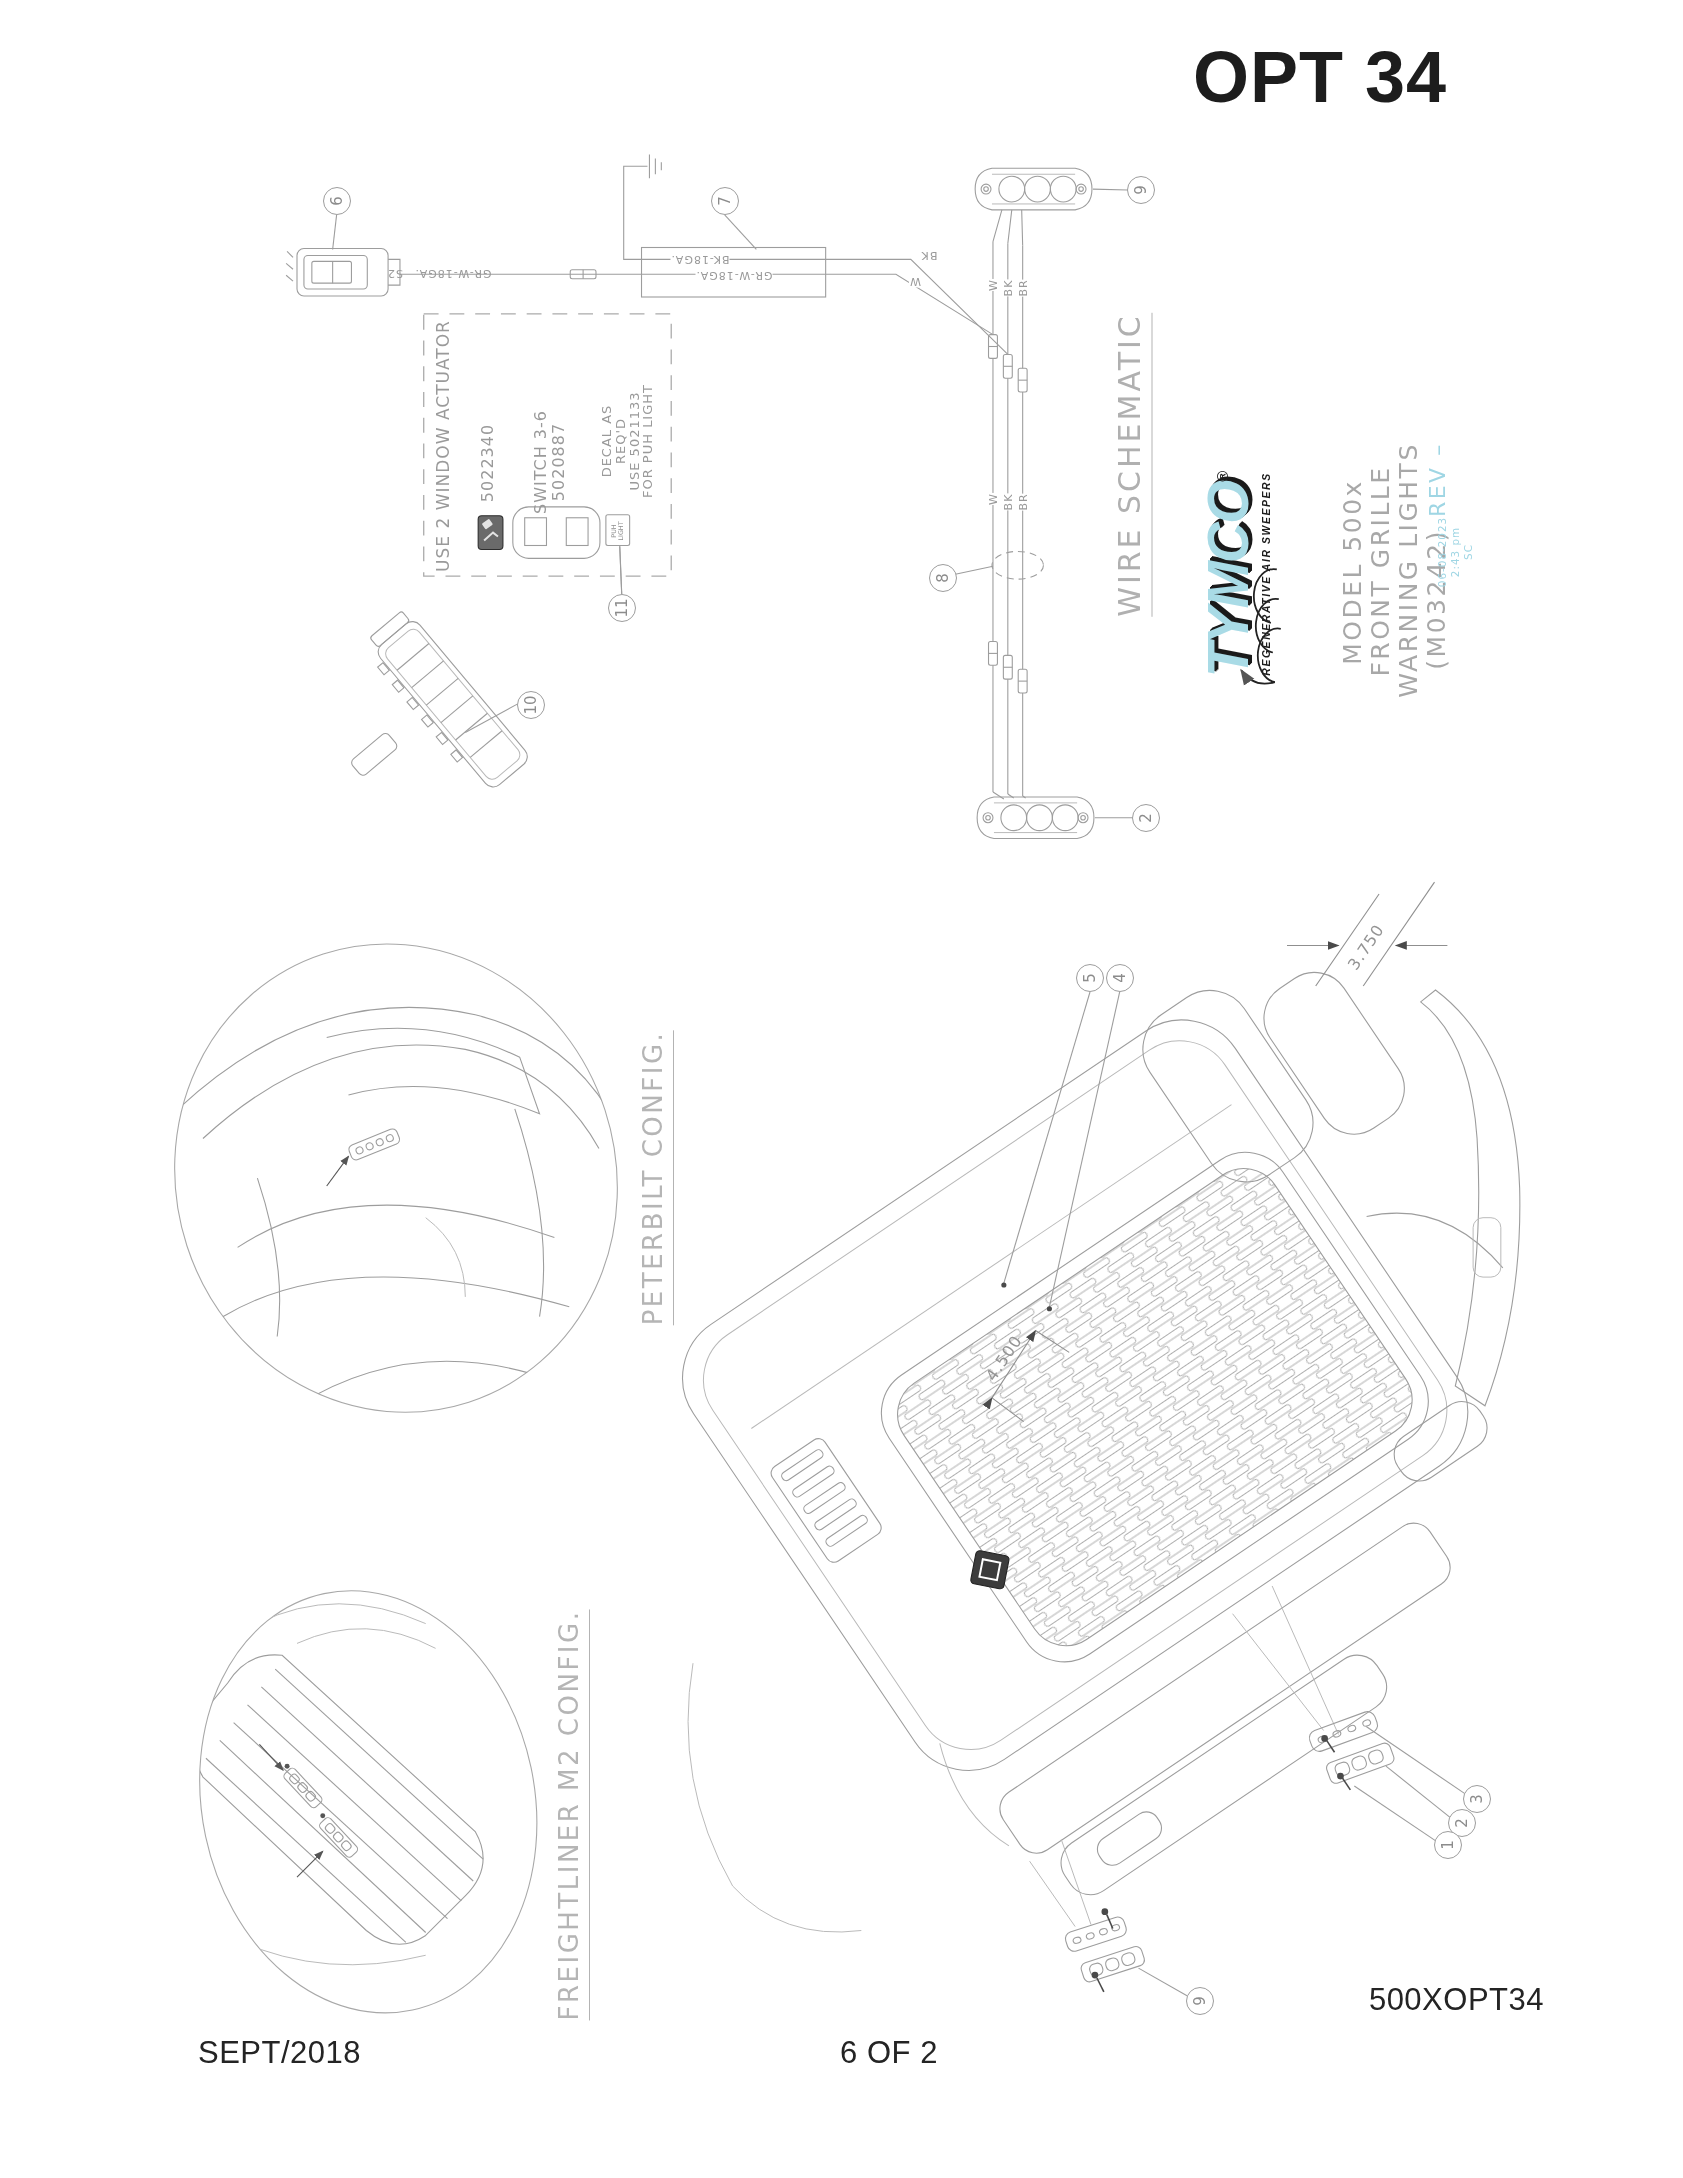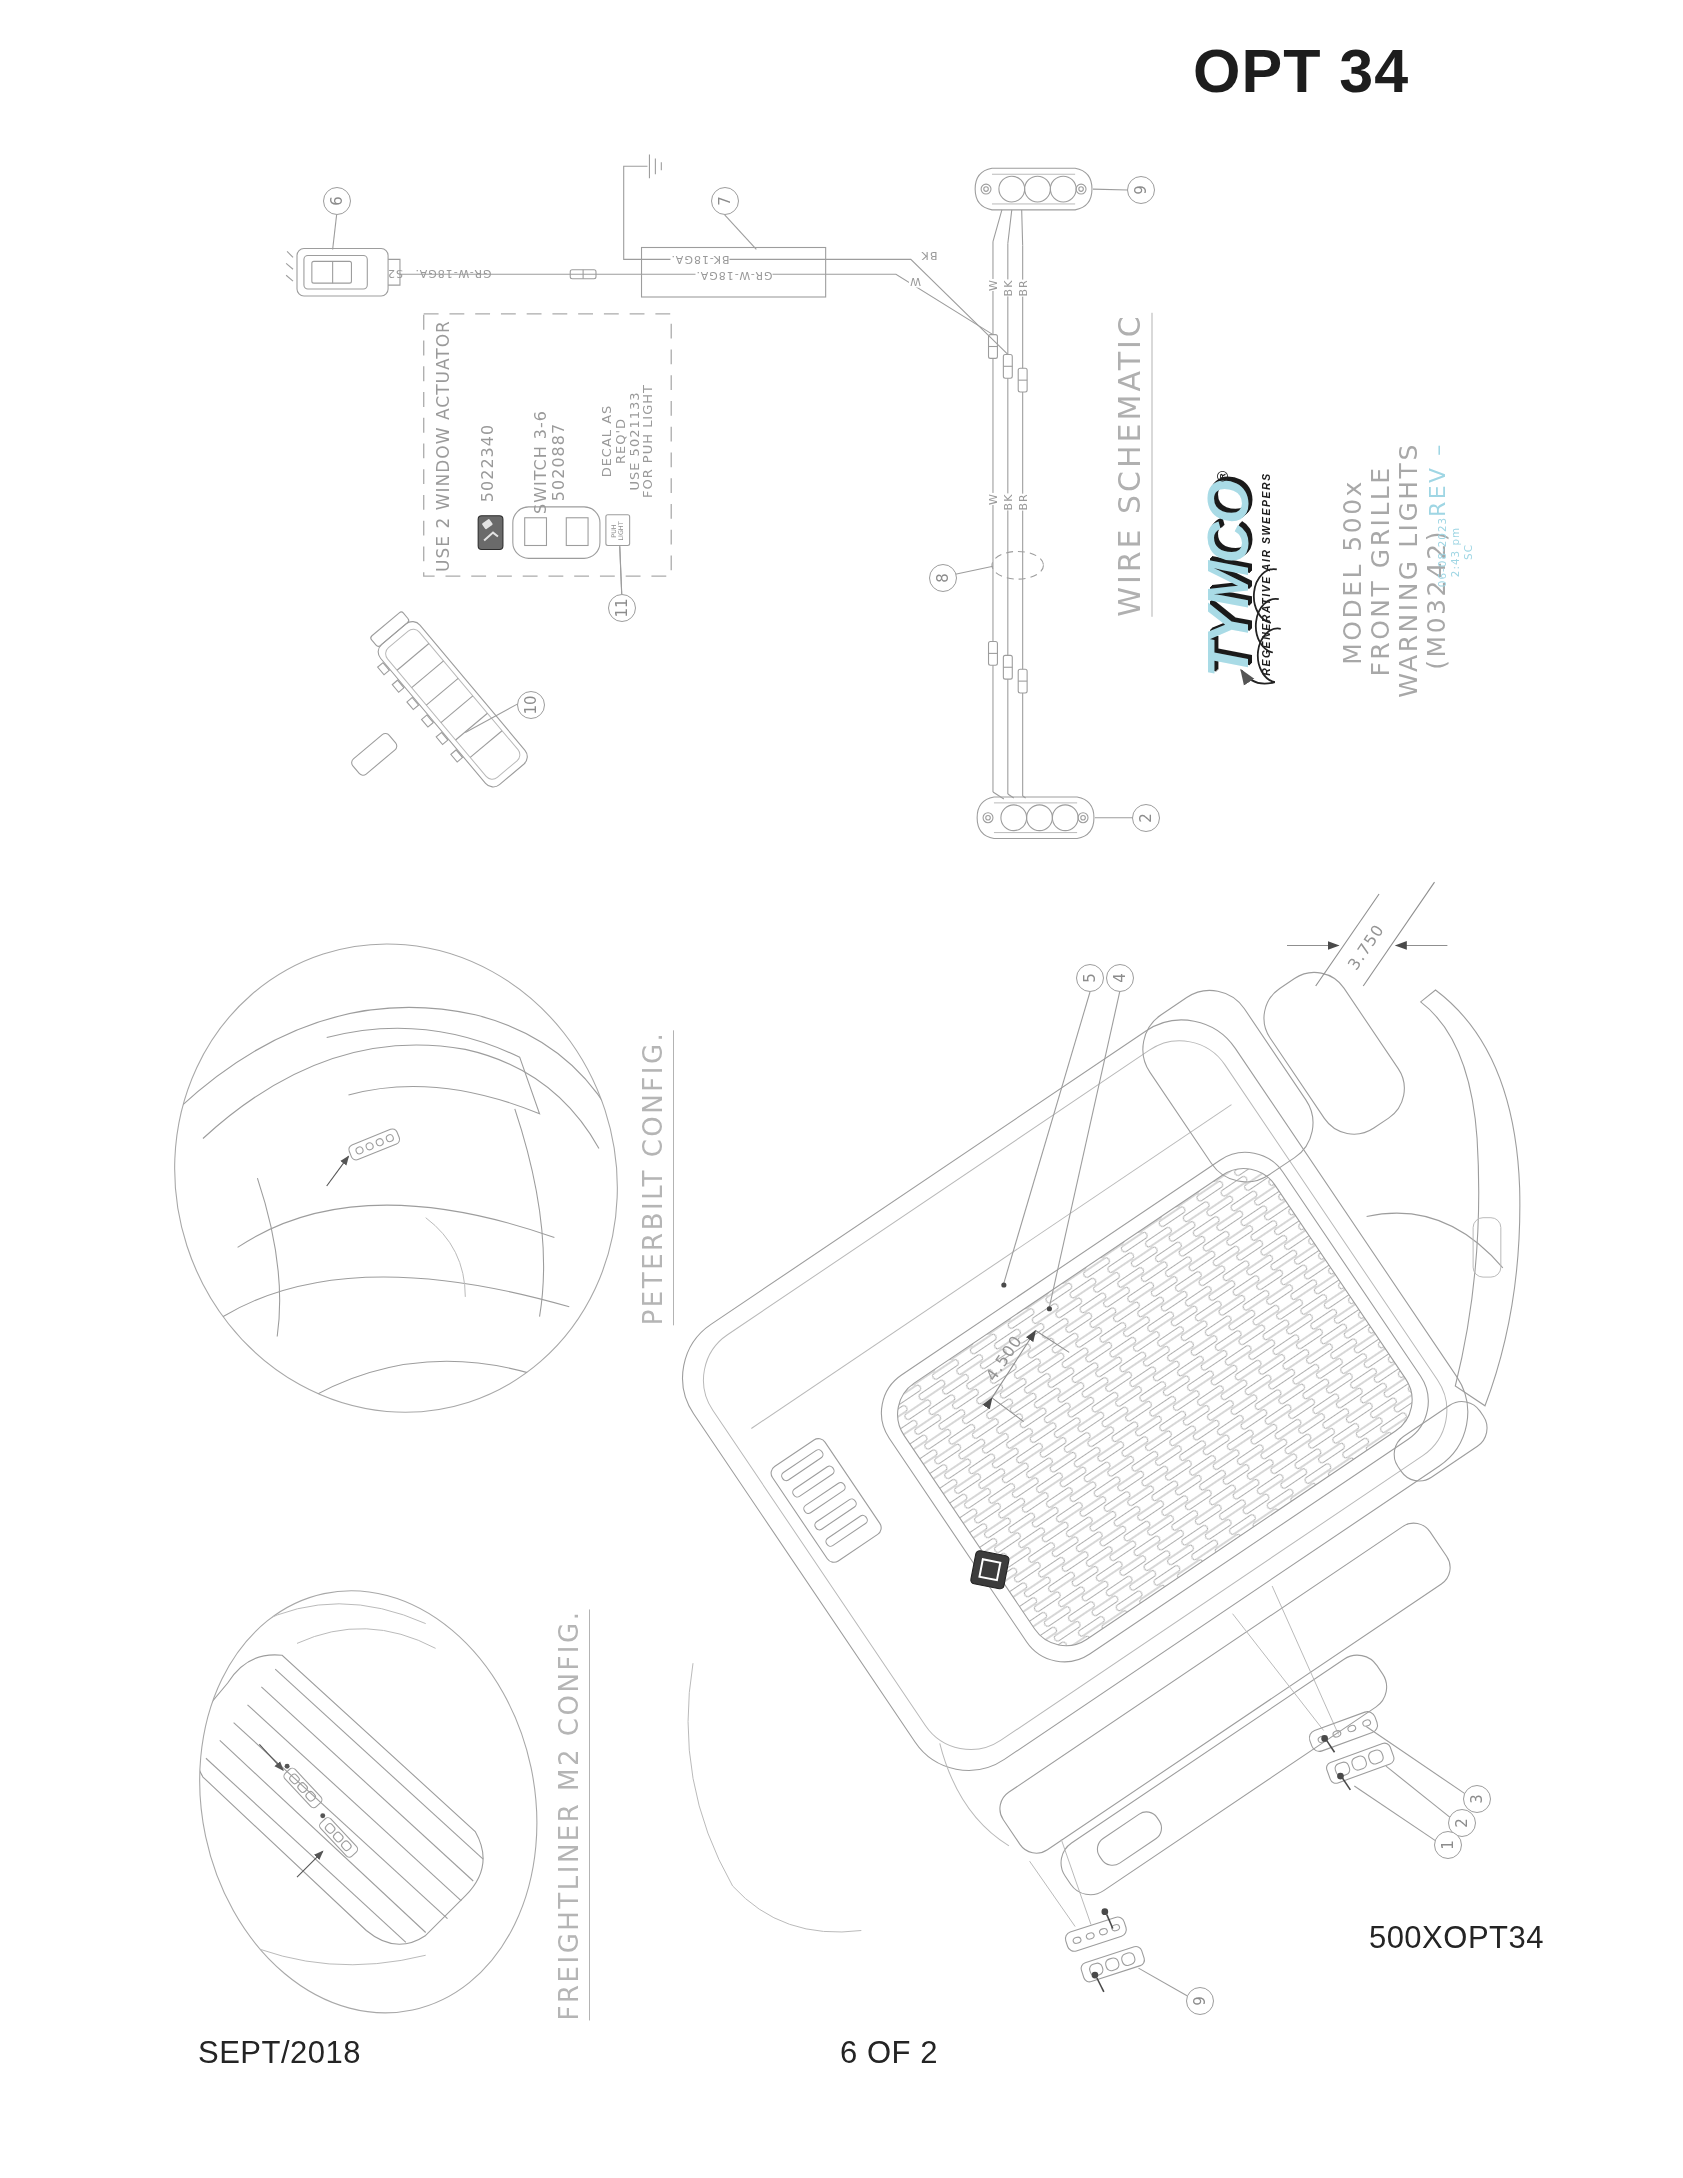--- a/index.html
+++ b/index.html
@@ -16,21 +16,21 @@
   .r90{transform:translate(-50%,-50%) rotate(-90deg)}
   .r180{transform:translate(-50%,-50%) rotate(180deg)}
   .ul{border-bottom:1.6px solid #b3b3b3;padding-bottom:5px}
 
   .callout{position:absolute;width:28px;height:28px;border:1.4px solid #9d9d9d;border-radius:50%;
            background:#fff;display:flex;align-items:center;justify-content:center;
            transform:translate(-50%,-50%);}
   .callout span{display:block;transform:rotate(-90deg);font-size:15px;color:#8c8c8c;
                 font-family:"DejaVu Sans",sans-serif}
 
-  .doc-title{position:absolute;left:1193px;top:36px;font-size:61px;font-weight:bold;
+  .doc-title{position:absolute;left:1193px;top:36px;font-size:72px;font-weight:bold;
              color:#1d1d1d;letter-spacing:1px;font-family:"Liberation Sans",sans-serif}
   .footer{position:absolute;color:#242424;font-size:31px;letter-spacing:0.5px;
           font-family:"Liberation Sans",sans-serif}
 
   .tymco{position:absolute;left:1269px;top:574px;width:248px;height:139px;
          transform:translate(-50%,-50%) rotate(-90deg);text-align:center}
   .tymco-word{position:relative;font-size:57px;font-weight:bold;font-style:italic;
               color:#a9dbe6;letter-spacing:-2px;line-height:1;
               text-shadow:2px 2px 0 #1b1b1b,3px 3px 0 #1b1b1b,4px 4px 0 #1b1b1b;}
   .tymco-word sup{font-size:15px;color:#222;text-shadow:none;letter-spacing:0;font-style:normal}
@@ -468,16 +468,16 @@
     </div>
 <div class="callout" style="left:1448px;top:1845px">
       <span>1</span>
     </div>
 <div class="callout" style="left:1200px;top:2001px">
       <span>9</span>
     </div>
 
 <div class="footer" style="left:198px;top:2035px">SEPT/2018</div>
 <div class="footer" style="left:889px;top:2035px;transform:translateX(-50%)">6 OF 2</div>
-<div class="footer" style="left:1544px;top:1920px;transform:translateX(-100%)">500XOPT34</div>
+<div class="footer" style="left:1544px;top:1982px;transform:translateX(-100%)">500XOPT34</div>
 
 </div>
 
 
 </body></html>

